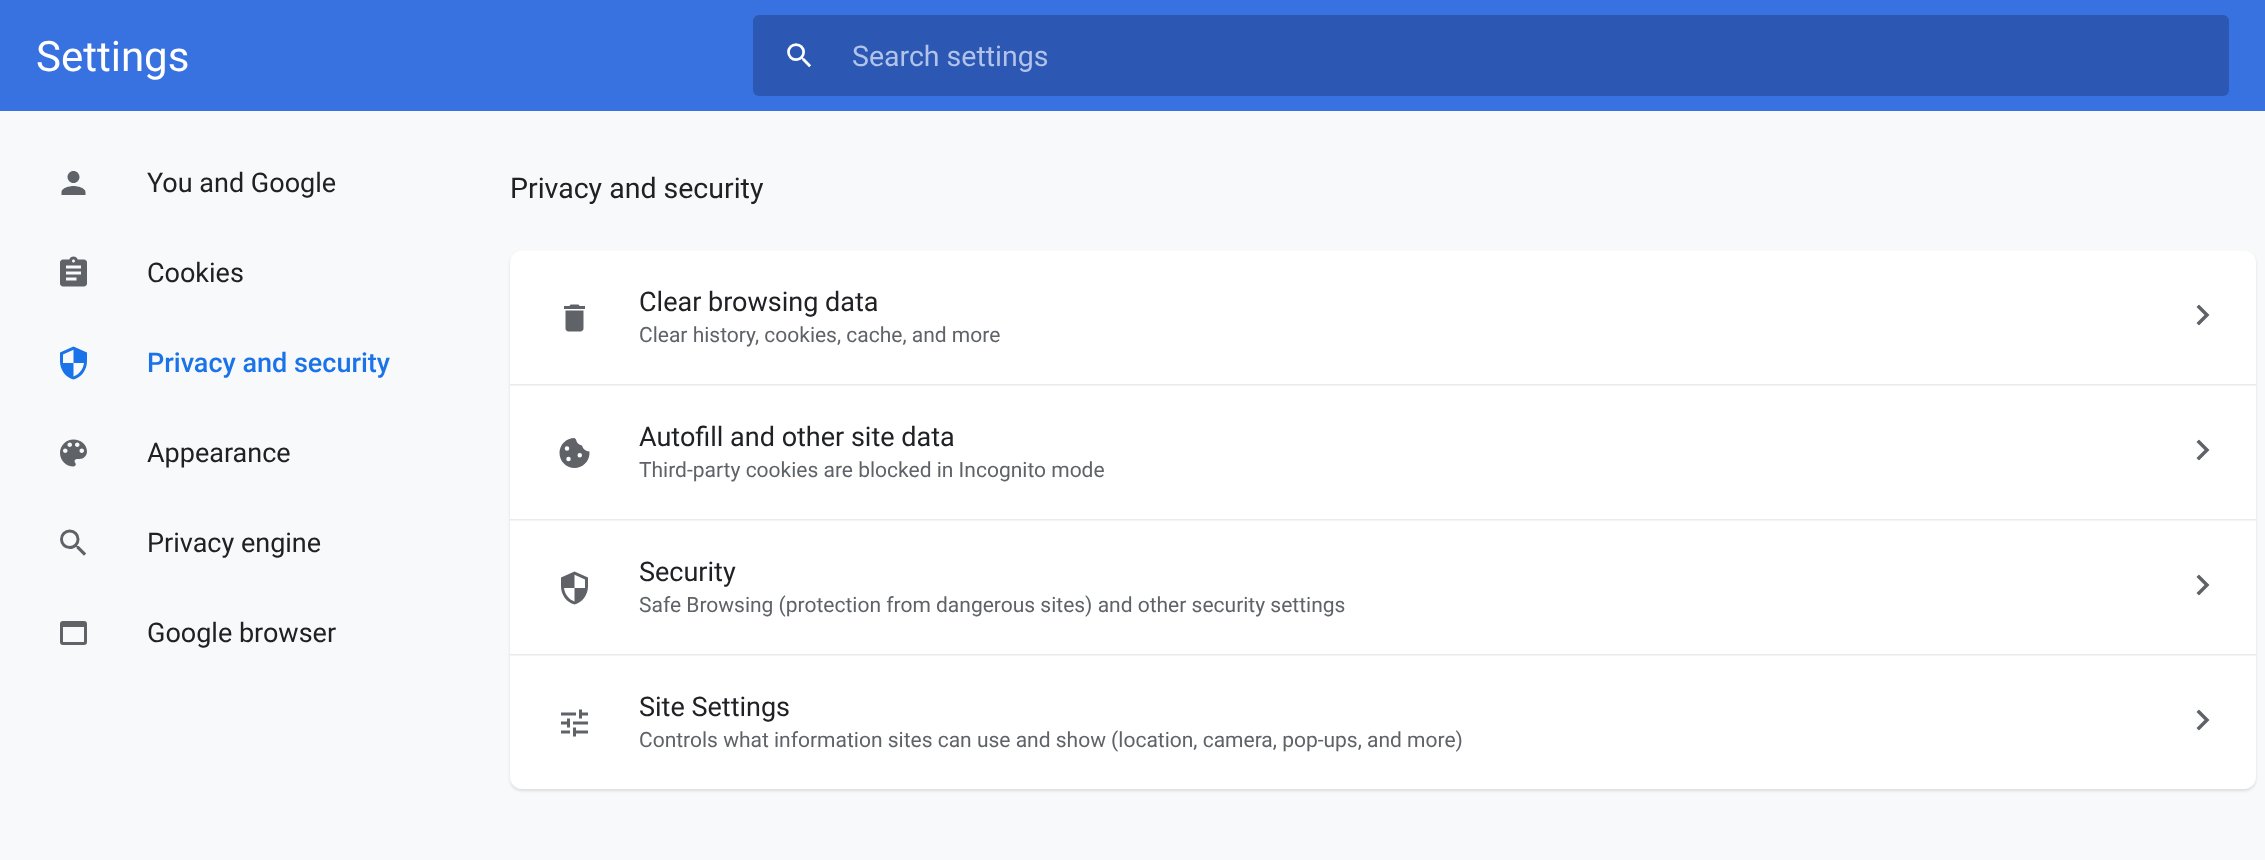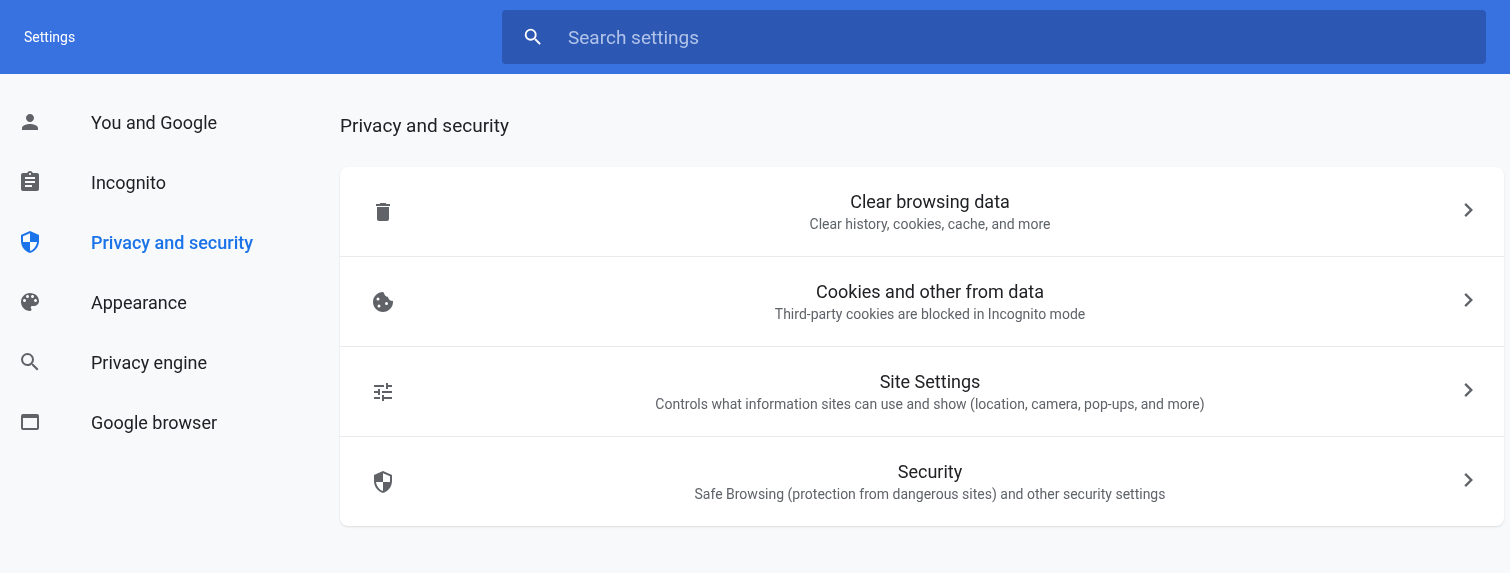--- a/index.html
+++ b/index.html
@@ -16,21 +16,21 @@
     }
     .header {
       background: #3871e0;
       height: 74px;
       display: flex;
       align-items: center;
       padding: 0 24px;
     }
     .header-title {
       color: #fff;
-      font-size: 14px;
+      font-size: 28px;
       font-weight: 400;
       width: 478px;
     }
     .search-box {
       flex: 1;
       background: #2c58b4;
       height: 54px;
       border-radius: 4px;
       display: flex;
       align-items: center;
@@ -59,24 +59,24 @@
       height: calc(100% - 74px);
     }
     .sidebar {
       width: 340px;
       padding-top: 18px;
     }
     .sidebar-item {
       display: flex;
       align-items: center;
       height: 60px;
-      padding: 0 17px;
+      padding: 0 36px;
       cursor: pointer;
       border-radius: 0 30px 30px 0;
-      gap: 48px;
+      gap: 36px;
     }
     .sidebar-item .icon {
       width: 26px;
       display: flex;
       align-items: center;
       justify-content: center;
     }
     .sidebar-item .icon svg {
       width: 24px;
       height: 24px;
@@ -109,21 +109,20 @@
       box-shadow: 0 1px 2px rgba(60,64,67,.15);
       margin-right: 6px;
     }
     .card-row {
       display: flex;
       align-items: center;
       padding: 24px 30px;
       border-bottom: 1px solid #e8eaed;
       cursor: pointer;
       gap: 30px;
-      text-align: center;
     }
     .card-row:last-child {
       border-bottom: none;
     }
     .card-row .row-icon {
       width: 26px;
       display: flex;
       justify-content: center;
     }
     .card-row .row-icon svg {
@@ -173,21 +172,21 @@
           </svg>
       </span>
       <span class="label">You and Google</span>
     </div>
     <div class="sidebar-item">
       <span class="icon">
         <svg viewBox="0 0 24 24">
             <path d="M19 3h-4.18C14.4 1.84 13.3 1 12 1s-2.4.84-2.82 2H5c-1.1 0-2 .9-2 2v14c0 1.1.9 2 2 2h14c1.1 0 2-.9 2-2V5c0-1.1-.9-2-2-2zm-7 0c.55 0 1 .45 1 1s-.45 1-1 1-1-.45-1-1 .45-1 1-1zm2 14H7v-2h7v2zm3-4H7v-2h10v2zm0-4H7V7h10v2z"></path>
           </svg>
       </span>
-      <span class="label">Incognito</span>
+      <span class="label">Cookies</span>
     </div>
     <div class="sidebar-item active">
       <span class="icon">
         <svg viewBox="0 0 24 24">
             <path d="M12 1L3 5v6c0 5.55 3.84 10.74 9 12 5.16-1.26 9-6.45 9-12V5l-9-4zm0 19.93V12H5V6.3l7-3.11V12h7c-.53 4.12-3.28 7.79-7 8.93z"></path>
           </svg>
       </span>
       <span class="label">Privacy and security</span>
     </div>
     <div class="sidebar-item">
@@ -237,22 +236,39 @@
         </span>
       </div>
 
       <div class="card-row">
         <span class="row-icon">
           <svg viewBox="0 0 24 24">
               <path d="M12 2C6.48 2 2 6.48 2 12s4.48 10 10 10 10-4.48 10-10c0-.34-.02-.67-.05-1A5 5 0 0117 7a5 5 0 01-4-4 10 10 0 00-1-1zM8.5 9A1.5 1.5 0 117 7.5 1.5 1.5 0 018.5 9zm1 7A1.5 1.5 0 118 14.5 1.5 1.5 0 019.5 16zm6-1a1.5 1.5 0 111.5-1.5A1.5 1.5 0 0115.5 15z"></path>
             </svg>
         </span>
         <div class="text">
-          <div class="row-title">Cookies and other from data</div>
+          <div class="row-title">Autofill and other site data</div>
           <div class="row-desc">Third-party cookies are blocked in Incognito mode</div>
+        </div>
+        <span class="chevron">
+          <svg viewBox="0 0 8 12">
+              <path d="M0 10.59L4.58 6 0 1.41 1.41 0l6 6-6 6z"></path>
+            </svg>
+        </span>
+      </div>
+
+      <div class="card-row">
+        <span class="row-icon">
+          <svg viewBox="0 0 24 24">
+              <path d="M12 1L3 5v6c0 5.55 3.84 10.74 9 12 5.16-1.26 9-6.45 9-12V5l-9-4zm0 19.93c-3.72-1.14-6.47-4.81-7-8.93h7V3.19l7 3.11V12h-7v8.93z"></path>
+            </svg>
+        </span>
+        <div class="text">
+          <div class="row-title">Security</div>
+          <div class="row-desc">Safe Browsing (protection from dangerous sites) and other security settings</div>
         </div>
         <span class="chevron">
           <svg viewBox="0 0 8 12">
               <path d="M0 10.59L4.58 6 0 1.41 1.41 0l6 6-6 6z"></path>
             </svg>
         </span>
       </div>
 
       <div class="card-row">
         <span class="row-icon">
@@ -264,32 +280,15 @@
           <div class="row-title">Site Settings</div>
           <div class="row-desc">Controls what information sites can use and show (location, camera, pop-ups, and more)</div>
         </div>
         <span class="chevron">
           <svg viewBox="0 0 8 12">
               <path d="M0 10.59L4.58 6 0 1.41 1.41 0l6 6-6 6z"></path>
             </svg>
         </span>
       </div>
 
-      <div class="card-row">
-        <span class="row-icon">
-          <svg viewBox="0 0 24 24">
-              <path d="M12 1L3 5v6c0 5.55 3.84 10.74 9 12 5.16-1.26 9-6.45 9-12V5l-9-4zm0 19.93c-3.72-1.14-6.47-4.81-7-8.93h7V3.19l7 3.11V12h-7v8.93z"></path>
-            </svg>
-        </span>
-        <div class="text">
-          <div class="row-title">Security</div>
-          <div class="row-desc">Safe Browsing (protection from dangerous sites) and other security settings</div>
-        </div>
-        <span class="chevron">
-          <svg viewBox="0 0 8 12">
-              <path d="M0 10.59L4.58 6 0 1.41 1.41 0l6 6-6 6z"></path>
-            </svg>
-        </span>
-      </div>
-
     </div>
   </div>
 </div>
 
 </body></html>

